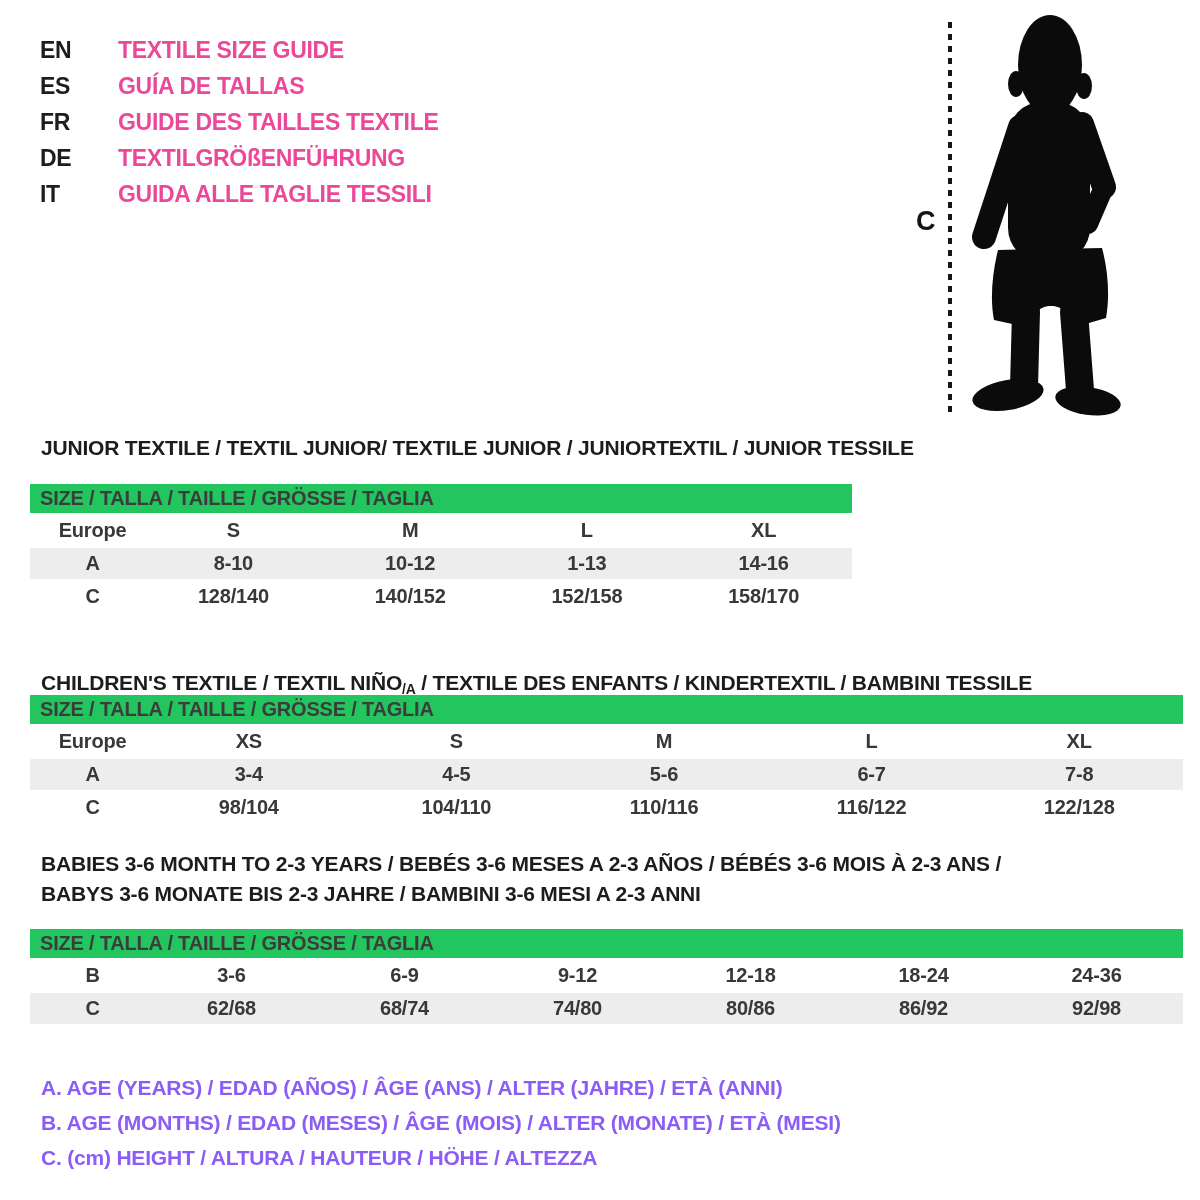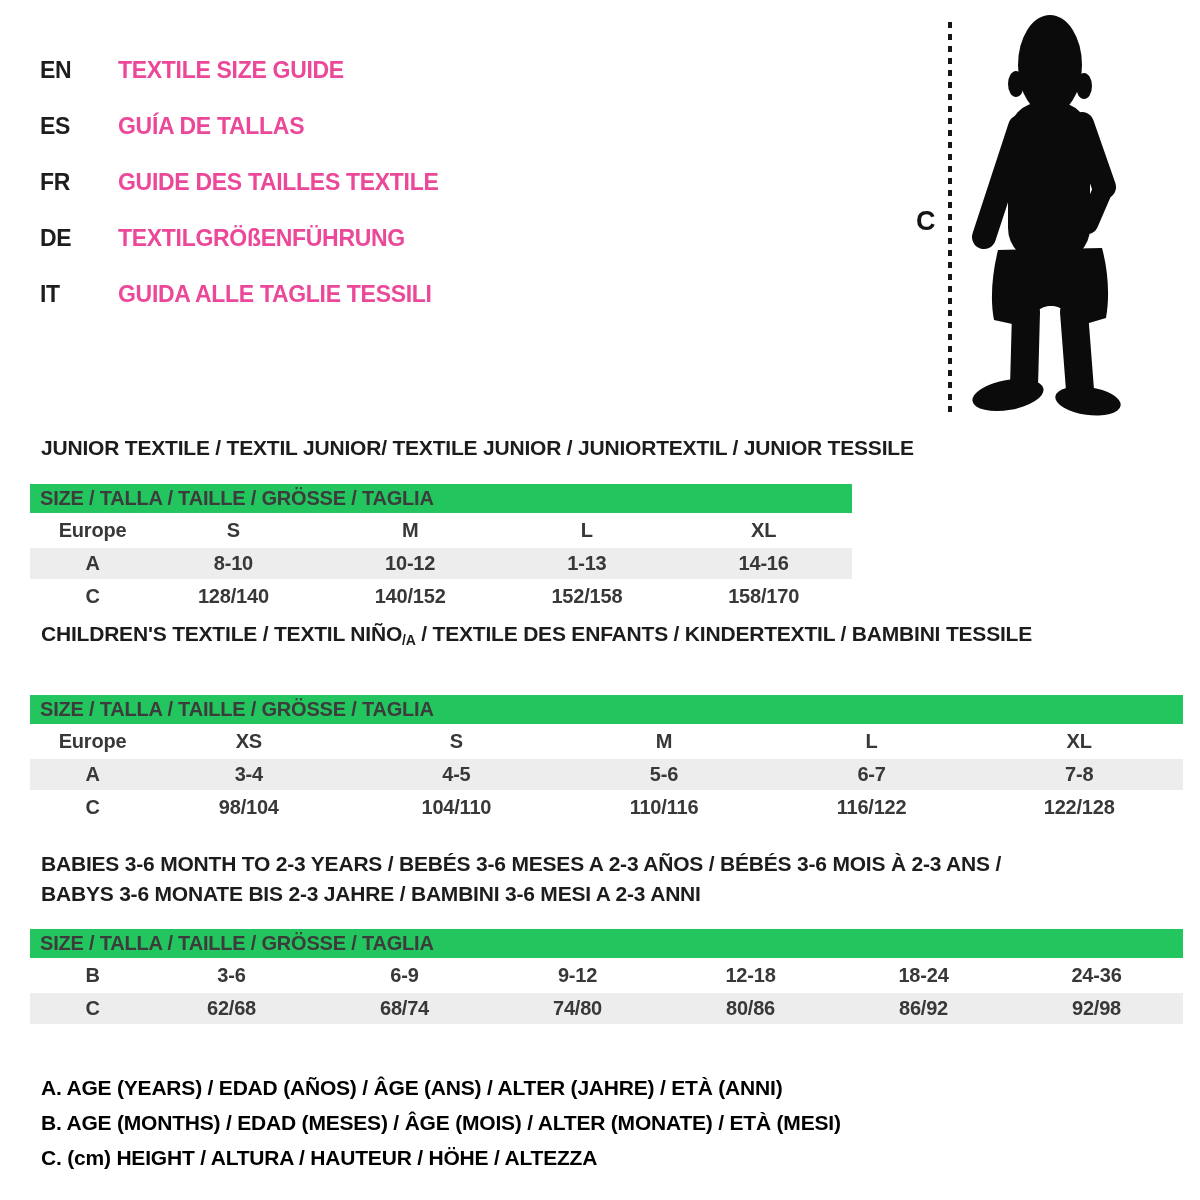--- a/index.html
+++ b/index.html
@@ -5,21 +5,21 @@
   html,body { margin:0; padding:0; background:#ffffff; }
   .page {
     position:relative; width:1200px; height:1200px;
     background:#ffffff; overflow:hidden;
     font-family:"Liberation Sans", sans-serif;
     color:#333333;
     -webkit-font-smoothing:antialiased;
   }
   
   .lang-list { position:absolute; left:40px; top:32px; }
-  .lang-row { display:flex; height:36px; align-items:center;margin-top:20px; }
+  .lang-row { display:flex; height:36px; align-items:center; }
   .lang-code {
     width:78px; font-size:23px; font-weight:700; color:#1d1d1d; letter-spacing:-0.3px;
   }
   .lang-label {
     font-size:23px; font-weight:700; color:#ec4899; letter-spacing:-0.3px; white-space:nowrap;
   }
   
   .figure { position:absolute; left:900px; top:0; width:300px; height:440px; }
   .c-label {
     position:absolute; left:16px; top:206px;
@@ -44,21 +44,21 @@
   }
   .row { display:flex; height:31px; line-height:31px; margin-top:2px;
          font-size:20px; font-weight:700; color:#383838; letter-spacing:-0.2px; }
   .row.alt { background:#ededed; }
   .cell-label { width:115px; padding-left:10px; box-sizing:border-box; text-align:center; }
   .cell { flex:1; text-align:center; }
   
   .legend { position:absolute; left:41px; top:1070px; }
   .legend-line {
     height:35px; line-height:35px;
-    font-size:21px; font-weight:700; color:#000000; letter-spacing:-0.2px; white-space:nowrap;
+    font-size:21px; font-weight:700; color:#8b5cf6; letter-spacing:-0.2px; white-space:nowrap;
   }
 </style>
 </head>
 <body>
 
 <div class="page">
 
   <div class="lang-list">
     <div class="lang-row">
       <span class="lang-code">EN</span>
@@ -127,21 +127,21 @@
     </div>
     <div class="row">
       <div class="cell-label">C</div>
       <div class="cell">128/140</div>
       <div class="cell">140/152</div>
       <div class="cell">152/158</div>
       <div class="cell">158/170</div>
     </div>
   </div>
 
-  <h2 class="sec-title" style="top:622px"><span>CHILDREN'S TEXTILE / TEXTIL NIÑO</span><span class="sub-a">/A</span><span> / TEXTILE DES ENFANTS / KINDERTEXTIL / BAMBINI TESSILE</span></h2>
+  <h2 class="sec-title" style="top:671px"><span>CHILDREN'S TEXTILE / TEXTIL NIÑO</span><span class="sub-a">/A</span><span> / TEXTILE DES ENFANTS / KINDERTEXTIL / BAMBINI TESSILE</span></h2>
 
   <div class="tbl" style="top:695px; width:1153px;">
     <div class="tbl-head">SIZE / TALLA / TAILLE / GRÖSSE / TAGLIA</div>
     <div class="row">
       <div class="cell-label">Europe</div>
       <div class="cell">XS</div>
       <div class="cell">S</div>
       <div class="cell">M</div>
       <div class="cell">L</div>
       <div class="cell">XL</div>

